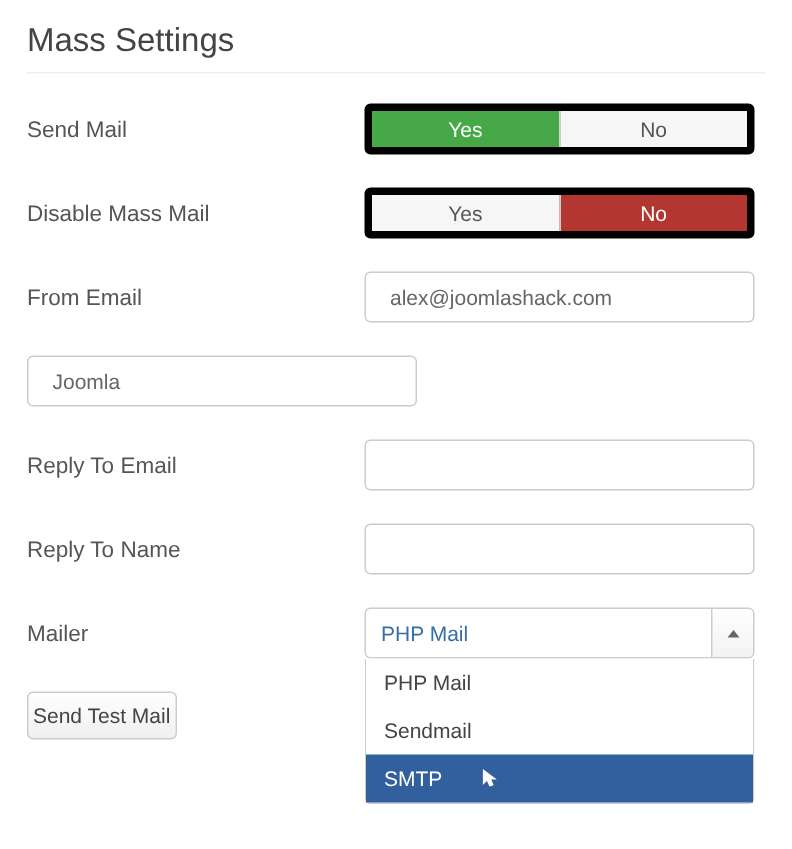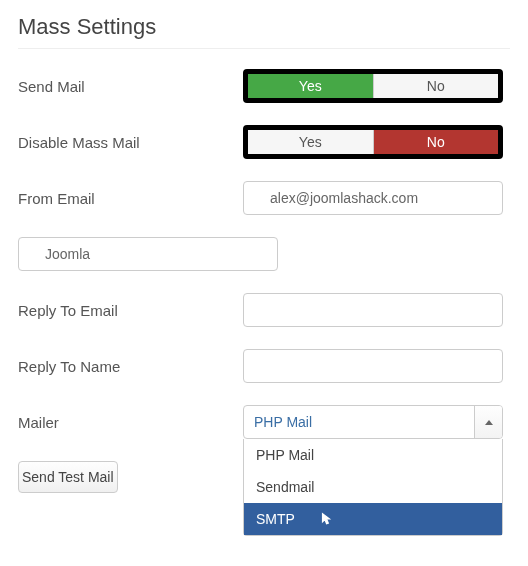--- a/index.html
+++ b/index.html
@@ -67,21 +67,21 @@
     }
     .toggle .opt + .opt {
       border-left: 1px solid #ccc;
     }
     
     .text-input {
       width: 260px;
       height: 34px;
       border: 1px solid #ccc;
       border-radius: 4px;
-      padding: 0 26px;
+      padding: 0 16px;
       font-size: 14px;
       color: #666;
       font-family: inherit;
     }
     
     .combo {
       width: 260px;
       height: 34px;
       border: 1px solid #ccc;
       border-radius: 4px;

